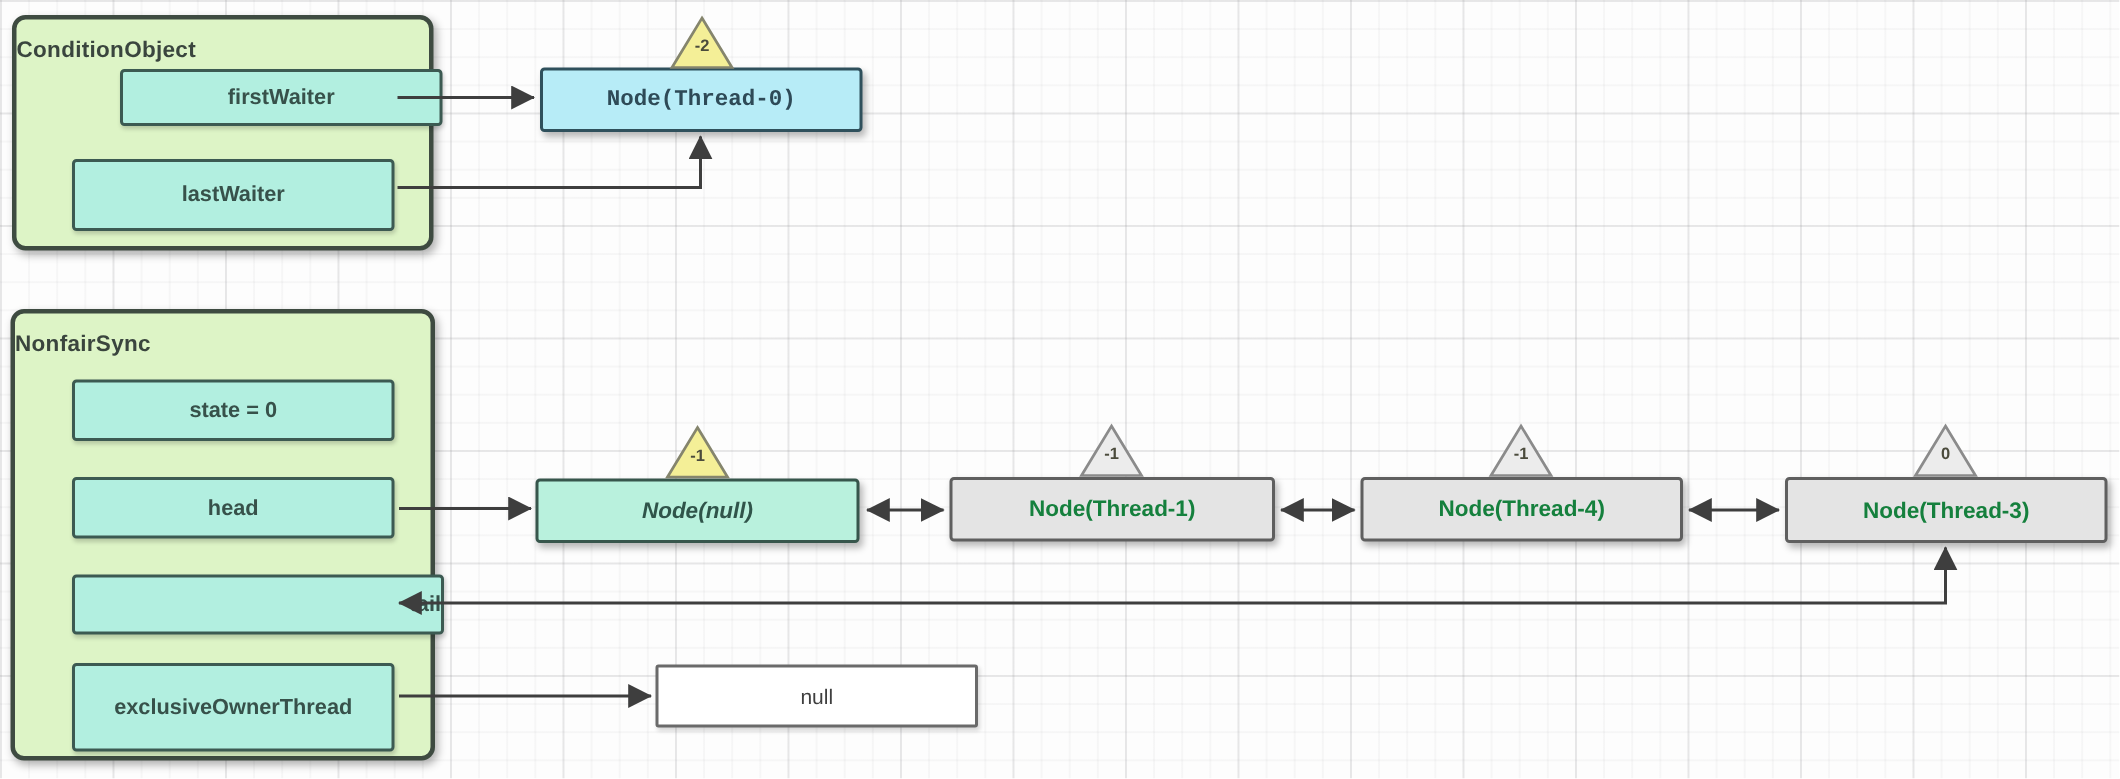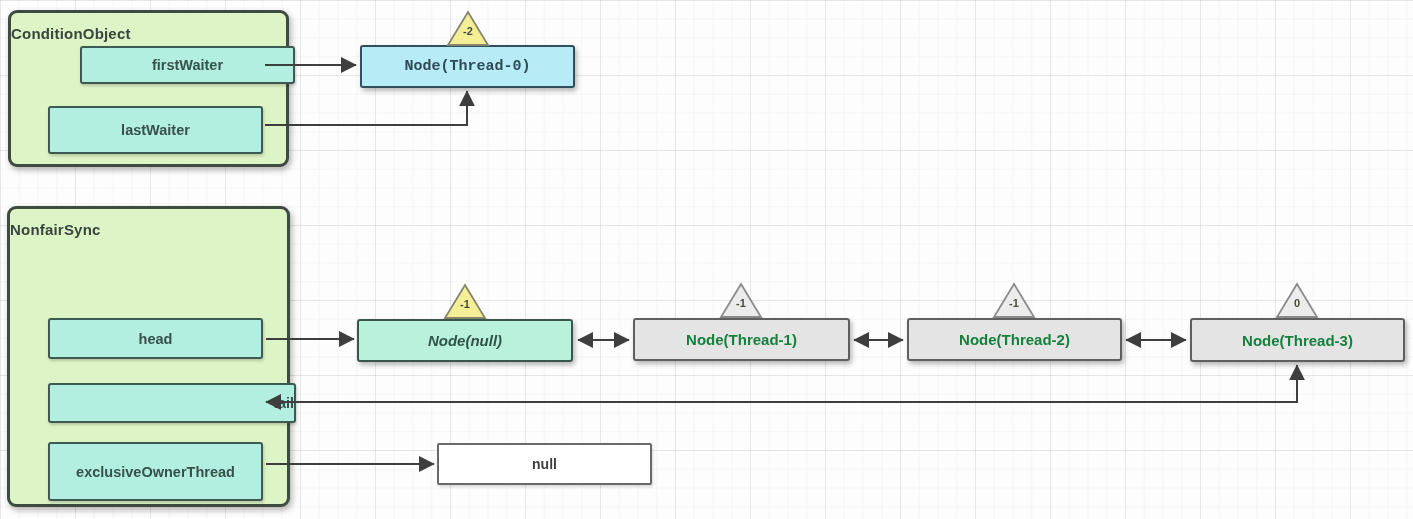--- a/index.html
+++ b/index.html
@@ -43,21 +43,21 @@
     position:absolute;display:flex;align-items:center;justify-content:center;
     border-radius:3px;font-size:15px;font-weight:bold;
     box-shadow:2px 3px 5px rgba(0,0,0,0.28);
   }
   .node--blue{background:var(--node_blue);border:2px solid var(--node_blue_border);color:#2e4a57;font-family:Liberation Mono, monospace;}
   .node--mint{background:var(--node_mint);border:2px solid var(--node_mint_border);color:#30544a;font-style:italic;}
   .node--gray{background:var(--node_gray);border:2px solid var(--node_gray_border);color:#15803d;}
   .null-box{
     position:absolute;display:flex;align-items:center;justify-content:center;
     background:#ffffff;border:2px solid #6a6a6a;border-radius:2px;
-    font-size:14px;font-weight:bold;color:#3f3f3f;
+    font-size:14px;font-weight:normal;color:#3f3f3f;
     box-shadow:1px 2px 3px rgba(0,0,0,0.15);
   }
   .tri{position:absolute;width:44px;height:37px;}
   .tri svg{position:absolute;left:0;top:0;display:block;}
   .tri .tri-label{
     position:absolute;left:0;right:0;top:15px;text-align:center;
     font-size:11px;font-weight:bold;color:#4b4b3c;
   }
   .arrows{position:absolute;left:0;top:0;pointer-events:none;}
 </style>
@@ -71,20 +71,23 @@
   </div>
   <div class="field" style="left:36px;top:46px;width:215px;height:38px;margin-left:44px;">
     <span>firstWaiter</span>
   </div>
   <div class="field" style="left:48px;top:106px;width:215px;height:48px;">
     <span>lastWaiter</span>
   </div>
 
   <div class="panel" style="left:7px;top:206px;width:283px;height:301px;">
     <div class="panel-title">NonfairSync</div>
+  </div>
+  <div class="field" style="left:48px;top:253px;width:215px;height:41px;">
+    <span>state = 0</span>
   </div>
   <div class="field" style="left:48px;top:318px;width:215px;height:41px;">
     <span>head</span>
   </div>
   <div class="field" style="left:48px;top:383px;width:248px;height:40px;justify-content:flex-end;">
     <span>tail</span>
   </div>
   <div class="field" style="left:48px;top:442px;width:215px;height:59px;">
     <span>exclusiveOwnerThread</span>
   </div>
@@ -113,21 +116,21 @@
     <span>Node(Thread-1)</span>
   </div>
   <div class="tri" style="left:719px;top:282px;">
     <svg width="44" height="37" viewBox="0 0 44 37">
       <polygon points="22,2 42,35 2,35" fill="var(--triangle_gray)" stroke="#8b8b8b" stroke-width="1.8"></polygon>
     </svg>
     <span class="tri-label">-1</span>
   </div>
 
   <div class="node node--gray" style="left:907px;top:318px;width:215px;height:43px;">
-    <span>Node(Thread-2)</span>
+    <span>Node(Thread-4)</span>
   </div>
   <div class="tri" style="left:992px;top:282px;">
     <svg width="44" height="37" viewBox="0 0 44 37">
       <polygon points="22,2 42,35 2,35" fill="var(--triangle_gray)" stroke="#8b8b8b" stroke-width="1.8"></polygon>
     </svg>
     <span class="tri-label">-1</span>
   </div>
 
   <div class="node node--gray" style="left:1190px;top:318px;width:215px;height:44px;">
     <span>Node(Thread-3)</span>

